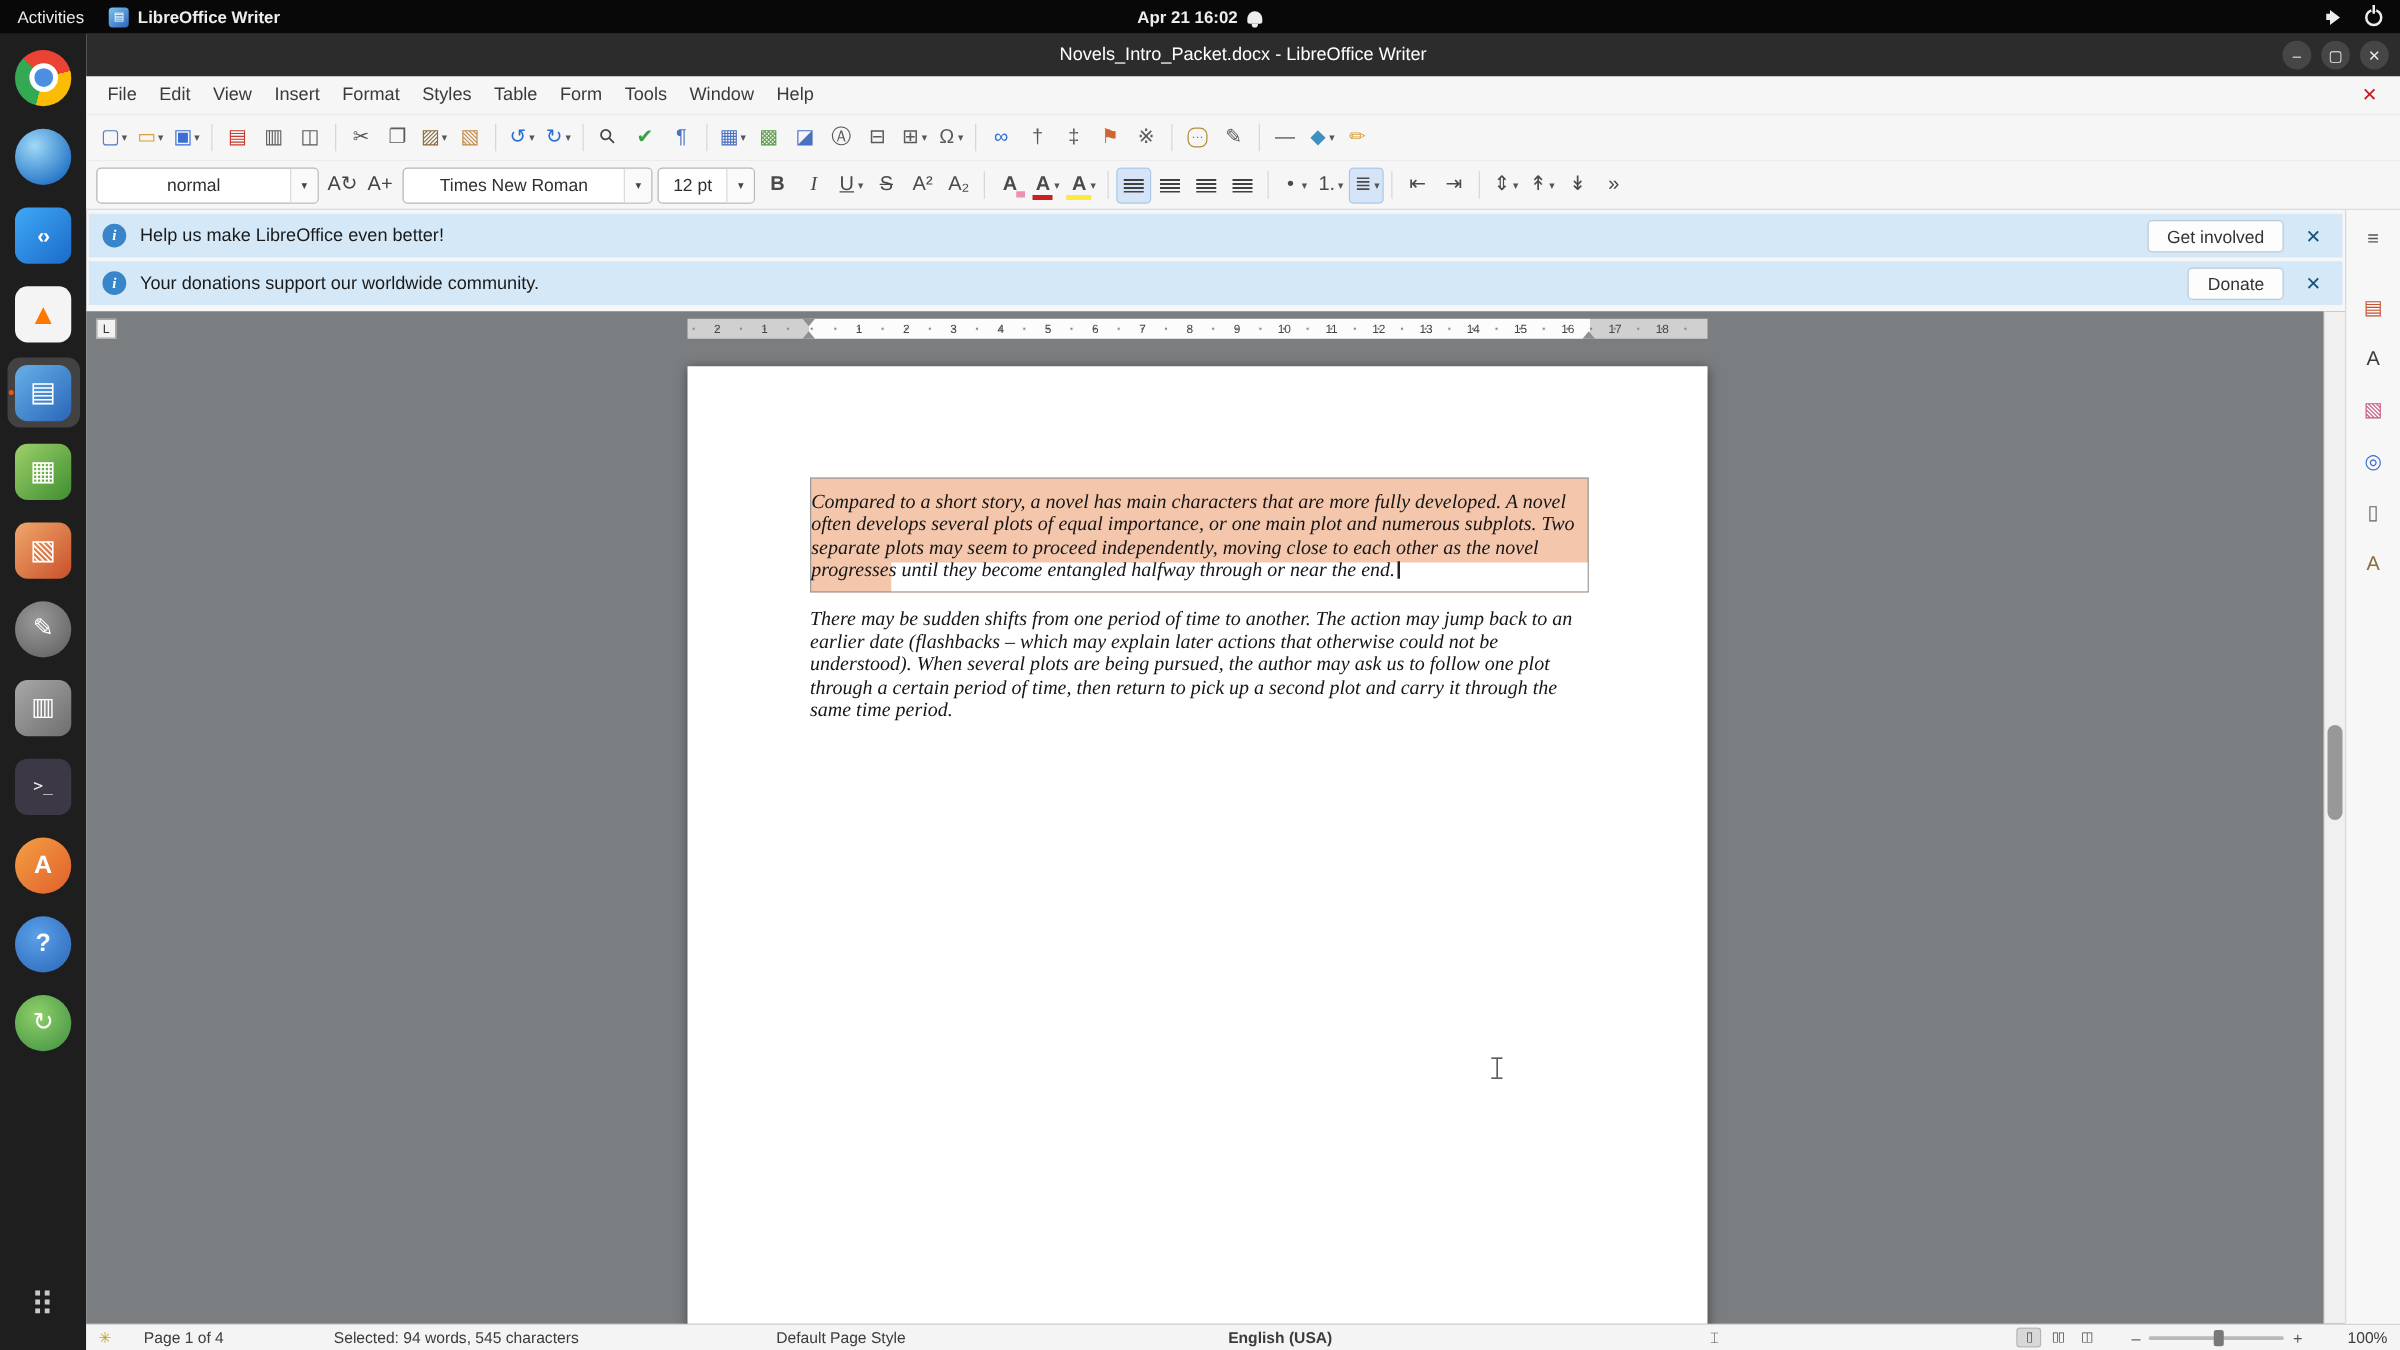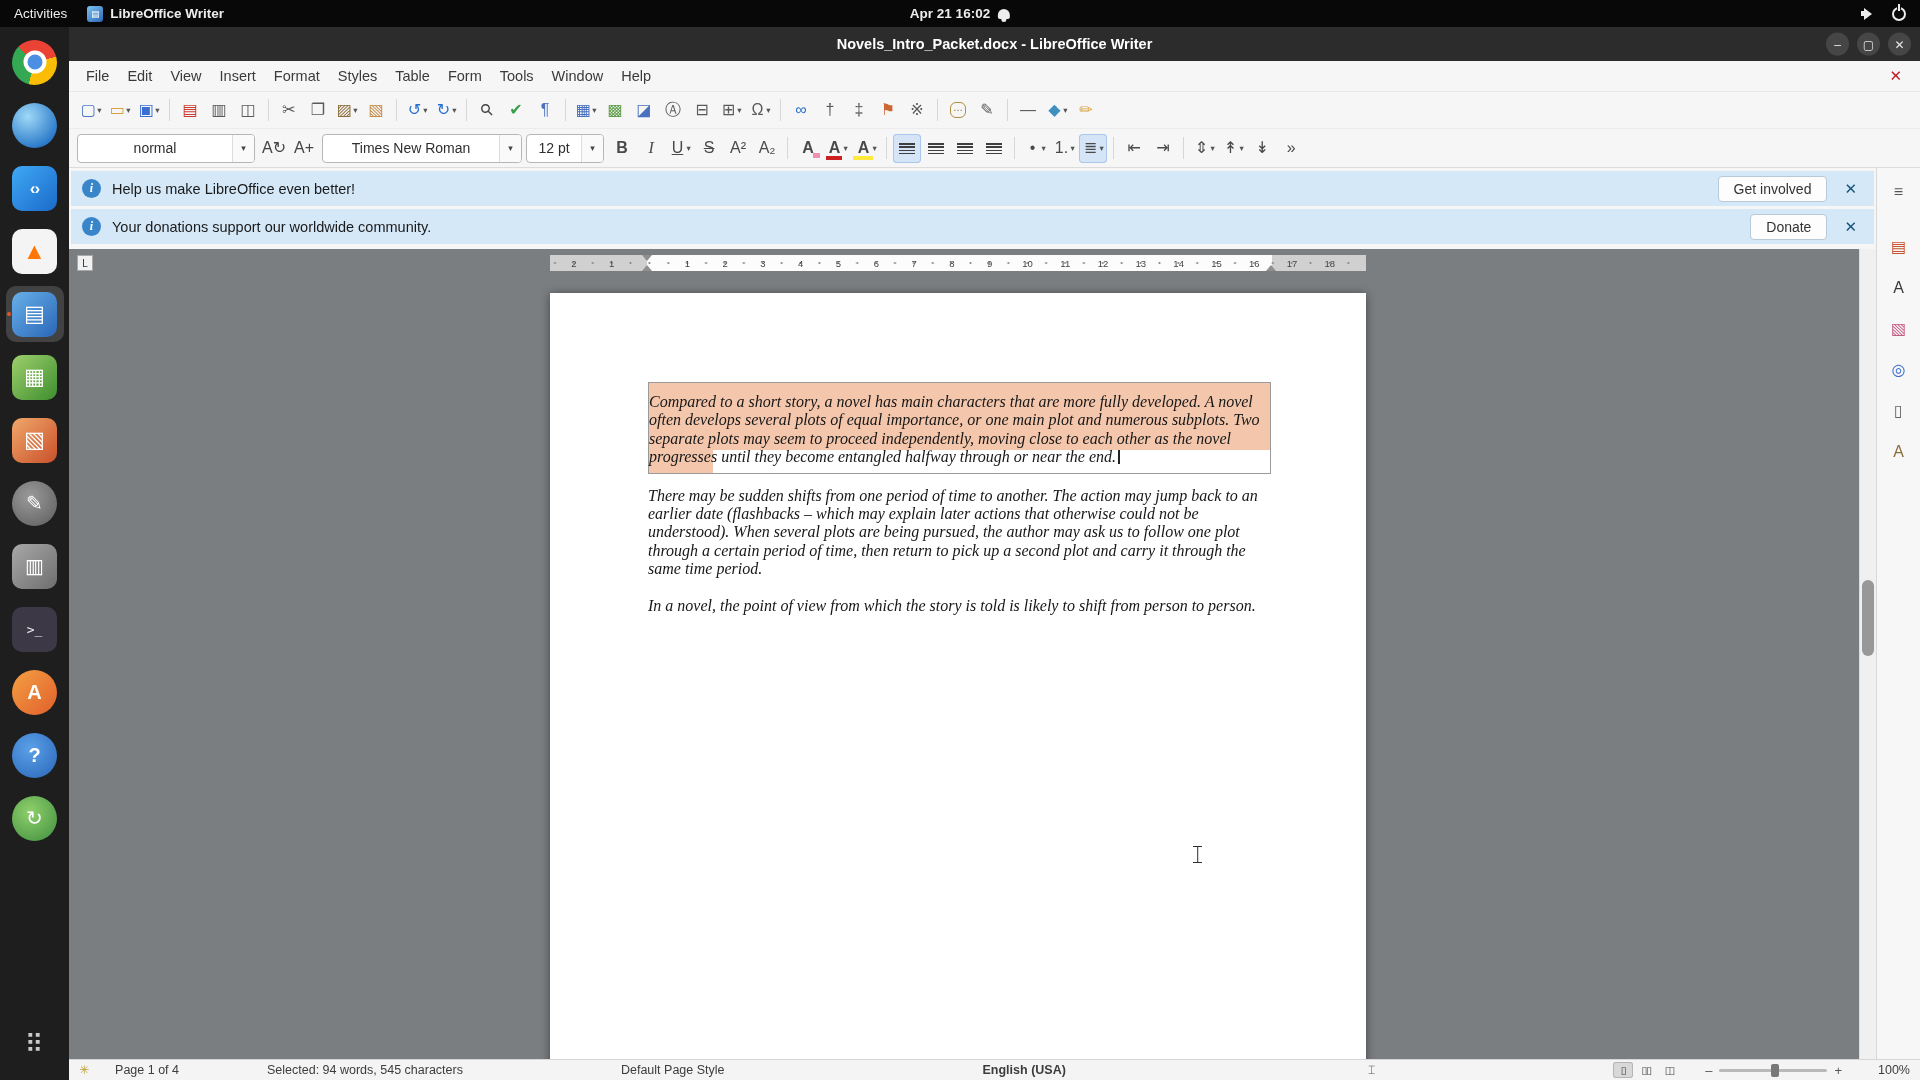--- a/index.html
+++ b/index.html
@@ -54,21 +54,21 @@
   .ic-software .icg { font-weight:700; }
   .ic-help { background:radial-gradient(circle at 40% 35%,#5aa0e8,#2a66b8); border-radius:50%; }
   .ic-help .icg { font-weight:700; }
   .ic-updater { background:radial-gradient(circle at 40% 35%,#8fd06b,#3f8e3f); border-radius:50%; }
   .ic-grid { background:transparent; }
   .ic-grid .icg { font-size:26px; color:#c9c9c9; letter-spacing:1px; }
 
   
   .window { flex:1; display:flex; flex-direction:column; min-width:0; background:#f6f6f6; }
   .title-bar { height:34px; background:#2c2c2c; display:flex; align-items:center; justify-content:center; position:relative; flex:0 0 auto; }
-  .title { color:#fff; font-weight:700; font-size:14.5px; }
+  .title { color:#fff; font-weight:400; font-size:14.5px; }
   .win-controls { position:absolute; right:9px; top:50%; transform:translateY(-50%); display:flex; gap:8px; }
   .wbtn { width:23px; height:23px; border-radius:50%; background:#464646; color:#e8e8e8; display:flex; align-items:center; justify-content:center; font-size:12px; }
 
   .menu-bar { height:31px; background:#f6f6f6; display:flex; align-items:center; padding:0 8px; font-size:14.5px; color:#3a3a3a; border-bottom:1px solid #e9e9e9; flex:0 0 auto; }
   .menu-items { display:flex; align-items:center; }
   .menu-item { padding:4px 9px; border-radius:4px; }
   .menu-close { margin-left:auto; color:#c01c28; font-size:15px; font-weight:700; padding:0 10px; }
 
   .toolbar { height:37px; background:#f6f6f6; display:flex; align-items:center; padding:0 8px; border-bottom:1px solid #ececec; gap:1px; flex:0 0 auto; }
   .tbtn { height:29px; min-width:28px; padding:0 3px; display:flex; align-items:center; justify-content:center; border-radius:4px; }
@@ -719,21 +719,20 @@
               <div class="frame">
                 <div class="whitepatch"></div>
                 <div>
 
                 <p class="selp">Compared to a short story, a novel has main characters that are more fully developed. A novel often develops several plots of equal importance, or one main plot and numerous subplots. Two separate plots may seem to proceed independently, moving close to each other as the novel progresses until they become entangled halfway through or near the end.</p>
                   </div>
               </div>
               <div>
 
                   <p class="bodyp">There may be sudden shifts from one period of time to another. The action may jump back to an earlier date (flashbacks – which may explain later actions that otherwise could not be understood). When several plots are being pursued, the author may ask us to follow one plot through a certain period of time, then return to pick up a second plot and carry it through the same time period.</p>
-                  <p class="bodyp">In a novel, the point of view from which the story is told is likely to shift from person to person.</p>
                 </div>
               <span class="mouse-ibeam"></span>
             </div>
 
             <div class="vscroll">
               <div class="vthumb"></div>
             </div>
           </div>
 
         </div>

